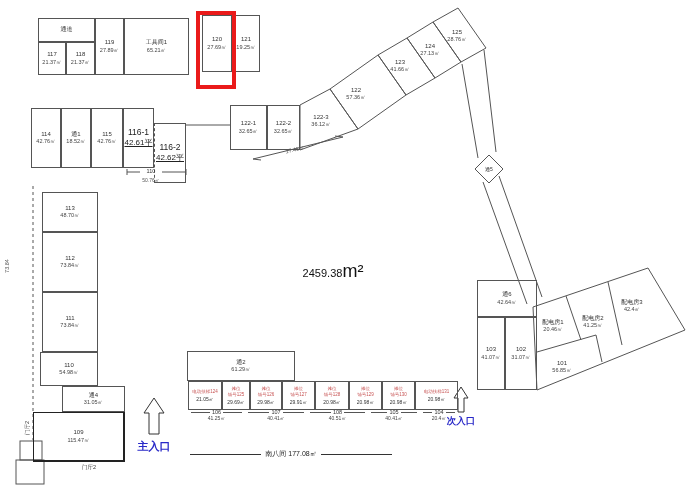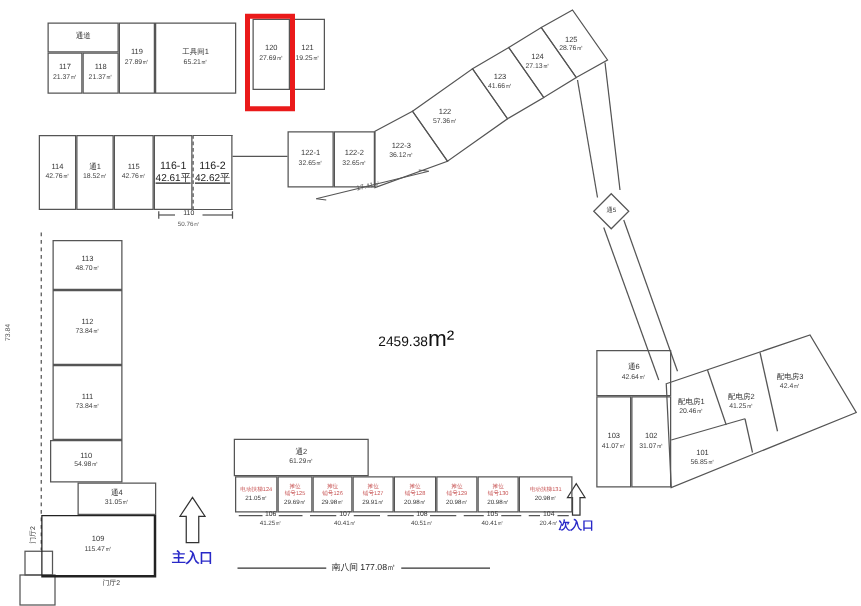--- a/index.html
+++ b/index.html
@@ -5,21 +5,21 @@
   html,body{margin:0;padding:0;background:#fff;}
   #plan{position:relative;width:689px;height:485px;background:#ffffff;
         font-family:"Liberation Sans","DejaVu Sans",sans-serif;color:#333;overflow:hidden;}
   #lines{position:absolute;left:0;top:0;}
   .room{position:absolute;border:1px solid #555;box-sizing:border-box;display:flex;
         flex-direction:column;align-items:center;justify-content:center;text-align:center;line-height:1.3;background:transparent;}
   .room .no{font-size:6px;color:#333;}
   .room .area{font-size:5.5px;color:#444;}
   .room.big .no{font-size:8.5px;color:#222;}
   .room.big .area{font-size:8px;color:#222;text-decoration:underline;}
-  .room.dashleft{border-left-style:dashed;}
+  .room.dashleft{border-left-style:dashed;margin-top:15px;}
   .room.heavy{border-right-width:2px;border-bottom-width:2px;border-color:#222;}
   .lbl{position:absolute;transform:translate(-50%,-50%);text-align:center;white-space:nowrap;line-height:1.35;}
   .lbl .no{font-size:6px;color:#333;}
   .lbl .area{font-size:5.5px;color:#444;}
   .rot{transform:translate(-50%,-50%) rotate(-90deg);}
   .tilt{transform:translate(-50%,-50%) rotate(-13deg);}
   #title{font-size:13px;color:#111;letter-spacing:1px;}
   #totarea{font-size:11px;color:#111;}
   #totarea .m2{font-size:18px;font-weight:normal;}
   .stall{position:absolute;border:1px solid #555;box-sizing:border-box;display:flex;flex-direction:column;

